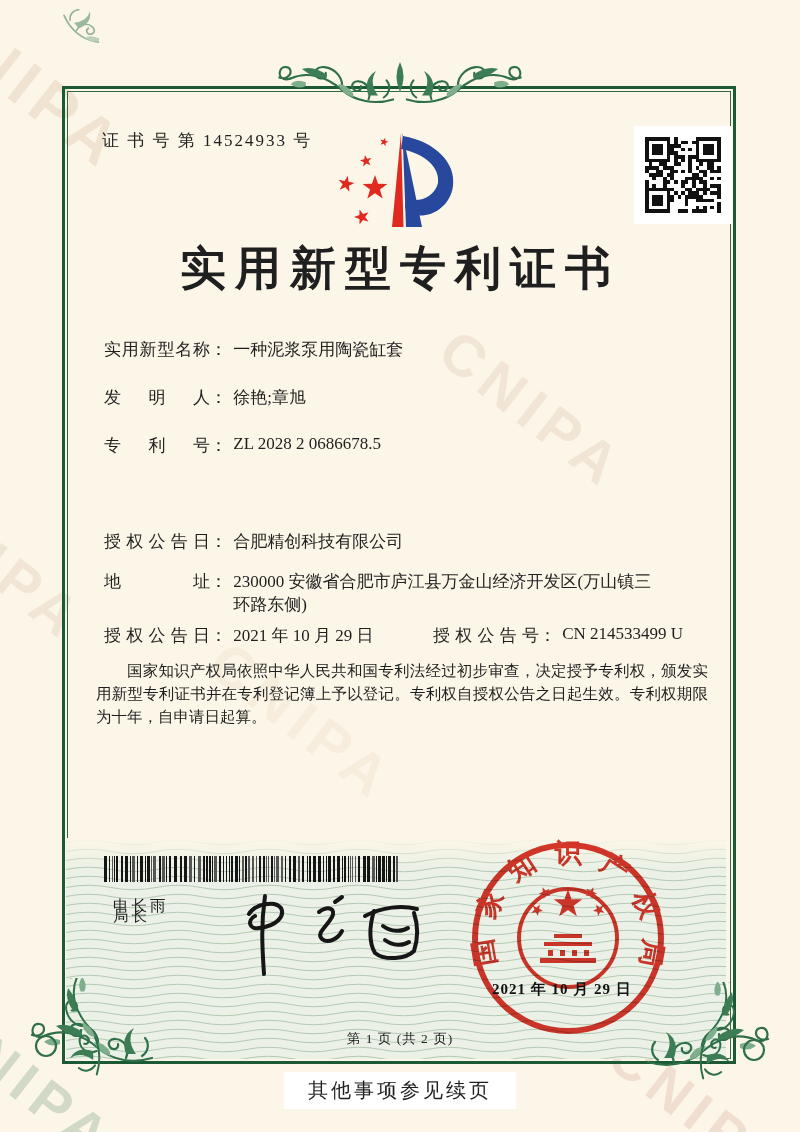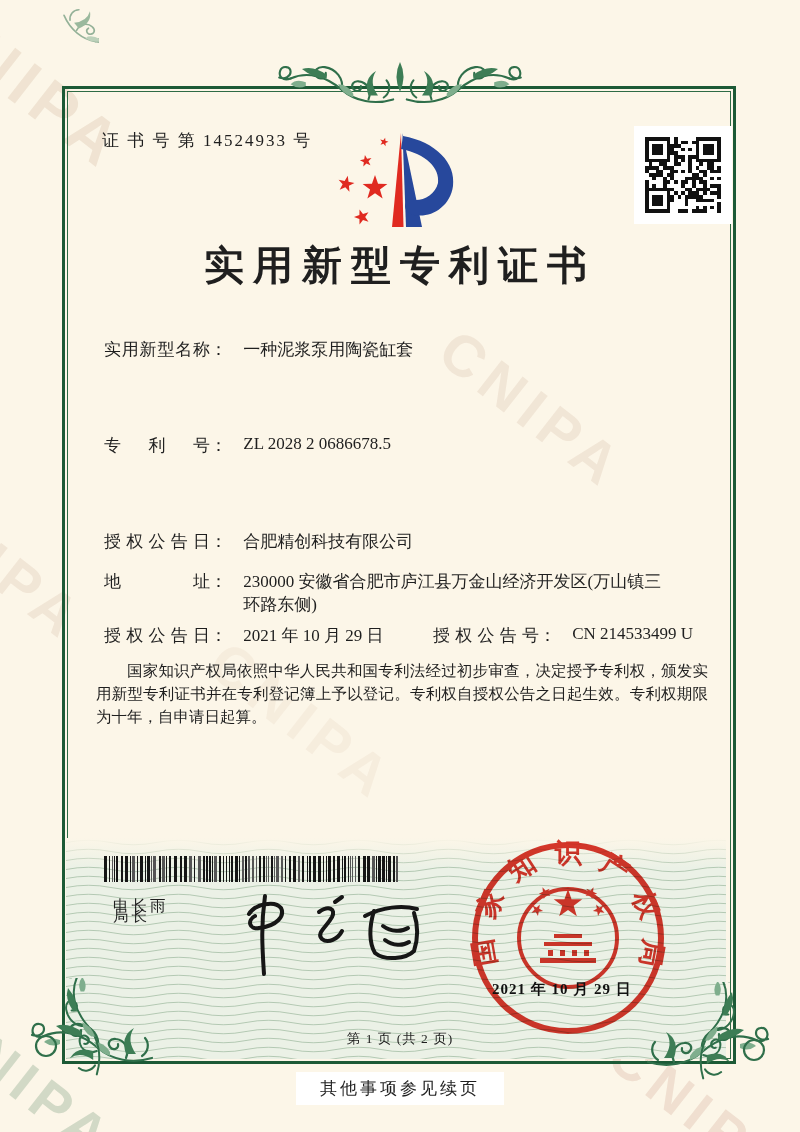--- a/index.html
+++ b/index.html
@@ -26,45 +26,45 @@
 
   
   .band{position:absolute;left:66px;top:838px;width:660px;height:221px;z-index:1;}
   .band-fade{position:absolute;left:0;top:0;width:100%;height:30px;
              background:linear-gradient(#fcf6e8,rgba(252,246,232,0));}
 
   .certno{left:102px;top:129px;font-size:17px;letter-spacing:2px;z-index:2;}
   .logo{left:332px;top:126px;z-index:2;}
   .qrbox{left:634px;top:126px;width:98px;height:98px;background:#ffffff;z-index:2;
          display:flex;align-items:center;justify-content:center;}
-  .title{left:0;right:0;top:238px;text-align:center;font-size:40px;font-weight:bold;
+  .title{left:0;right:0;top:238px;text-align:center;font-size:46px;font-weight:bold;
          letter-spacing:9px;z-index:2;}
 
   .frow{position:absolute;left:104px;font-size:17px;z-index:2;white-space:nowrap;}
   .flabel{display:inline-block;width:106px;text-align:justify;text-align-last:justify;vertical-align:top;}
   .fcolon{vertical-align:top;}
-  .fvalue{display:inline-block;margin-left:12px;vertical-align:top;}
+  .fvalue{display:inline-block;margin-left:2px;vertical-align:top;}
   .fwrap{white-space:normal;width:432px;line-height:23px;}
 
   .para{position:absolute;left:96px;width:612px;font-size:15.5px;line-height:23px;
         text-align:justify;text-indent:2em;z-index:2;}
 
   .barcode{left:104px;top:856px;width:300px;height:26px;display:flex;align-items:stretch;z-index:2;}
   .barcode div{flex:none;height:100%;}
 
   .signer{left:113px;font-size:15.5px;letter-spacing:3px;z-index:2;}
   .sig{left:235px;top:880px;z-index:2;}
 
   .seal{left:468px;top:838px;z-index:3;opacity:0.93;mix-blend-mode:multiply;}
   .seal-date{left:492px;top:980px;width:160px;font-size:15px;font-weight:bold;color:#111;
              letter-spacing:1px;z-index:3;white-space:nowrap;}
 
   .pageind{left:0;right:0;top:1030px;text-align:center;font-size:13.5px;letter-spacing:1px;z-index:2;}
   .contnote{position:absolute;left:50%;transform:translateX(-50%);top:1072px;background:#ffffff;
-            padding:5px 24px;font-size:17px;letter-spacing:3px;z-index:2;white-space:nowrap;}
+            padding:5px 24px;font-size:20px;letter-spacing:3px;z-index:2;white-space:nowrap;}
 
   .orn{position:absolute;z-index:4;}
   .orn-tl{left:4px;top:0px;opacity:0.5;}
   .orn-tc{left:275px;top:44px;}
   .orn-bl{left:8px;top:978px;}
   .orn-br{left:642px;top:982px;transform:scaleX(-1);}
 </style>
 </head>
 <body>
 
@@ -134,20 +134,24 @@
     <svg id="qr" width="76" height="76" viewBox="0 0 21 21" shape-rendering="crispEdges">
         <path d="M0,0h1v1h-1zM1,0h1v1h-1zM2,0h1v1h-1zM3,0h1v1h-1zM4,0h1v1h-1zM5,0h1v1h-1zM6,0h1v1h-1zM0,1h1v1h-1zM6,1h1v1h-1zM0,2h1v1h-1zM2,2h1v1h-1zM3,2h1v1h-1zM4,2h1v1h-1zM6,2h1v1h-1zM0,3h1v1h-1zM2,3h1v1h-1zM3,3h1v1h-1zM4,3h1v1h-1zM6,3h1v1h-1zM0,4h1v1h-1zM2,4h1v1h-1zM3,4h1v1h-1zM4,4h1v1h-1zM6,4h1v1h-1zM0,5h1v1h-1zM6,5h1v1h-1zM0,6h1v1h-1zM1,6h1v1h-1zM2,6h1v1h-1zM3,6h1v1h-1zM4,6h1v1h-1zM5,6h1v1h-1zM6,6h1v1h-1zM14,0h1v1h-1zM15,0h1v1h-1zM16,0h1v1h-1zM17,0h1v1h-1zM18,0h1v1h-1zM19,0h1v1h-1zM20,0h1v1h-1zM14,1h1v1h-1zM20,1h1v1h-1zM14,2h1v1h-1zM16,2h1v1h-1zM17,2h1v1h-1zM18,2h1v1h-1zM20,2h1v1h-1zM14,3h1v1h-1zM16,3h1v1h-1zM17,3h1v1h-1zM18,3h1v1h-1zM20,3h1v1h-1zM14,4h1v1h-1zM16,4h1v1h-1zM17,4h1v1h-1zM18,4h1v1h-1zM20,4h1v1h-1zM14,5h1v1h-1zM20,5h1v1h-1zM14,6h1v1h-1zM15,6h1v1h-1zM16,6h1v1h-1zM17,6h1v1h-1zM18,6h1v1h-1zM19,6h1v1h-1zM20,6h1v1h-1zM0,14h1v1h-1zM1,14h1v1h-1zM2,14h1v1h-1zM3,14h1v1h-1zM4,14h1v1h-1zM5,14h1v1h-1zM6,14h1v1h-1zM0,15h1v1h-1zM6,15h1v1h-1zM0,16h1v1h-1zM2,16h1v1h-1zM3,16h1v1h-1zM4,16h1v1h-1zM6,16h1v1h-1zM0,17h1v1h-1zM2,17h1v1h-1zM3,17h1v1h-1zM4,17h1v1h-1zM6,17h1v1h-1zM0,18h1v1h-1zM2,18h1v1h-1zM3,18h1v1h-1zM4,18h1v1h-1zM6,18h1v1h-1zM0,19h1v1h-1zM6,19h1v1h-1zM0,20h1v1h-1zM1,20h1v1h-1zM2,20h1v1h-1zM3,20h1v1h-1zM4,20h1v1h-1zM5,20h1v1h-1zM6,20h1v1h-1zM8,6h1v1h-1zM6,8h1v1h-1zM10,6h1v1h-1zM6,10h1v1h-1zM12,6h1v1h-1zM6,12h1v1h-1zM8,0h1v1h-1zM8,1h1v1h-1zM10,1h1v1h-1zM11,1h1v1h-1zM13,1h1v1h-1zM7,2h1v1h-1zM8,2h1v1h-1zM9,2h1v1h-1zM7,3h1v1h-1zM10,3h1v1h-1zM12,3h1v1h-1zM7,4h1v1h-1zM8,4h1v1h-1zM8,5h1v1h-1zM9,5h1v1h-1zM10,5h1v1h-1zM12,5h1v1h-1zM13,5h1v1h-1zM1,7h1v1h-1zM4,7h1v1h-1zM5,7h1v1h-1zM8,7h1v1h-1zM9,7h1v1h-1zM12,7h1v1h-1zM15,7h1v1h-1zM17,7h1v1h-1zM18,7h1v1h-1zM0,8h1v1h-1zM1,8h1v1h-1zM2,8h1v1h-1zM3,8h1v1h-1zM5,8h1v1h-1zM7,8h1v1h-1zM12,8h1v1h-1zM14,8h1v1h-1zM17,8h1v1h-1zM18,8h1v1h-1zM20,8h1v1h-1zM0,9h1v1h-1zM3,9h1v1h-1zM4,9h1v1h-1zM7,9h1v1h-1zM8,9h1v1h-1zM10,9h1v1h-1zM12,9h1v1h-1zM15,9h1v1h-1zM16,9h1v1h-1zM18,9h1v1h-1zM19,9h1v1h-1zM20,9h1v1h-1zM1,10h1v1h-1zM2,10h1v1h-1zM3,10h1v1h-1zM4,10h1v1h-1zM7,10h1v1h-1zM13,10h1v1h-1zM14,10h1v1h-1zM16,10h1v1h-1zM2,11h1v1h-1zM5,11h1v1h-1zM7,11h1v1h-1zM11,11h1v1h-1zM12,11h1v1h-1zM13,11h1v1h-1zM14,11h1v1h-1zM15,11h1v1h-1zM18,11h1v1h-1zM20,11h1v1h-1zM0,12h1v1h-1zM5,12h1v1h-1zM8,12h1v1h-1zM10,12h1v1h-1zM11,12h1v1h-1zM13,12h1v1h-1zM15,12h1v1h-1zM16,12h1v1h-1zM0,13h1v1h-1zM2,13h1v1h-1zM5,13h1v1h-1zM10,13h1v1h-1zM13,13h1v1h-1zM16,13h1v1h-1zM18,13h1v1h-1zM19,13h1v1h-1zM20,13h1v1h-1zM7,14h1v1h-1zM11,14h1v1h-1zM12,14h1v1h-1zM14,14h1v1h-1zM15,14h1v1h-1zM16,14h1v1h-1zM17,14h1v1h-1zM20,14h1v1h-1zM8,15h1v1h-1zM10,15h1v1h-1zM12,15h1v1h-1zM13,15h1v1h-1zM14,15h1v1h-1zM16,15h1v1h-1zM18,15h1v1h-1zM19,15h1v1h-1zM20,15h1v1h-1zM7,16h1v1h-1zM9,16h1v1h-1zM11,16h1v1h-1zM12,16h1v1h-1zM13,16h1v1h-1zM14,16h1v1h-1zM15,16h1v1h-1zM20,16h1v1h-1zM7,17h1v1h-1zM11,17h1v1h-1zM14,17h1v1h-1zM15,17h1v1h-1zM16,17h1v1h-1zM17,17h1v1h-1zM18,17h1v1h-1zM11,18h1v1h-1zM20,18h1v1h-1zM14,19h1v1h-1zM16,19h1v1h-1zM18,19h1v1h-1zM20,19h1v1h-1zM9,20h1v1h-1zM10,20h1v1h-1zM11,20h1v1h-1zM13,20h1v1h-1zM14,20h1v1h-1zM15,20h1v1h-1zM16,20h1v1h-1zM20,20h1v1h-1z" fill="#111"></path>
       </svg>
   </div>
 
   <div class="abs title">实用新型专利证书</div>
 
   <div class="frow" style="top:338px">
     <span class="flabel">实用新型名称</span><span class="fcolon">：</span>
     <span class="fvalue">一种泥浆泵用陶瓷缸套</span>
+  </div>
+  <div class="frow" style="top:386px">
+    <span class="flabel">发明人</span><span class="fcolon">：</span>
+    <span class="fvalue">徐艳;章旭</span>
   </div>
   <div class="frow" style="top:434px">
     <span class="flabel">专利号</span><span class="fcolon">：</span>
     <span class="fvalue">ZL 2028 2 0686678.5</span>
   </div>
   <div class="frow" style="top:530px">
     <span class="flabel">授权公告日</span><span class="fcolon">：</span>
     <span class="fvalue">合肥精创科技有限公司</span>
   </div>
   <div class="frow" style="top:570px">

